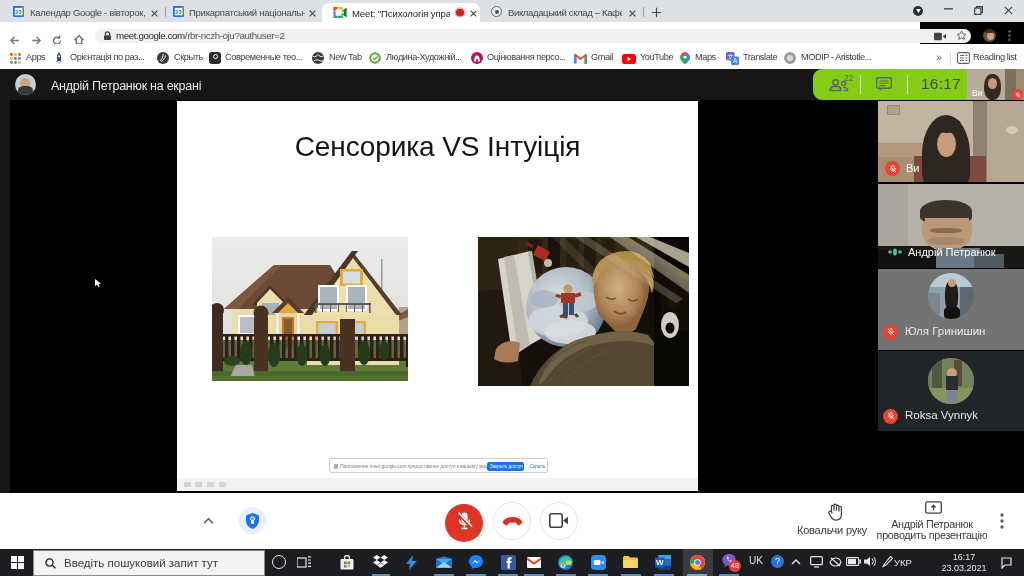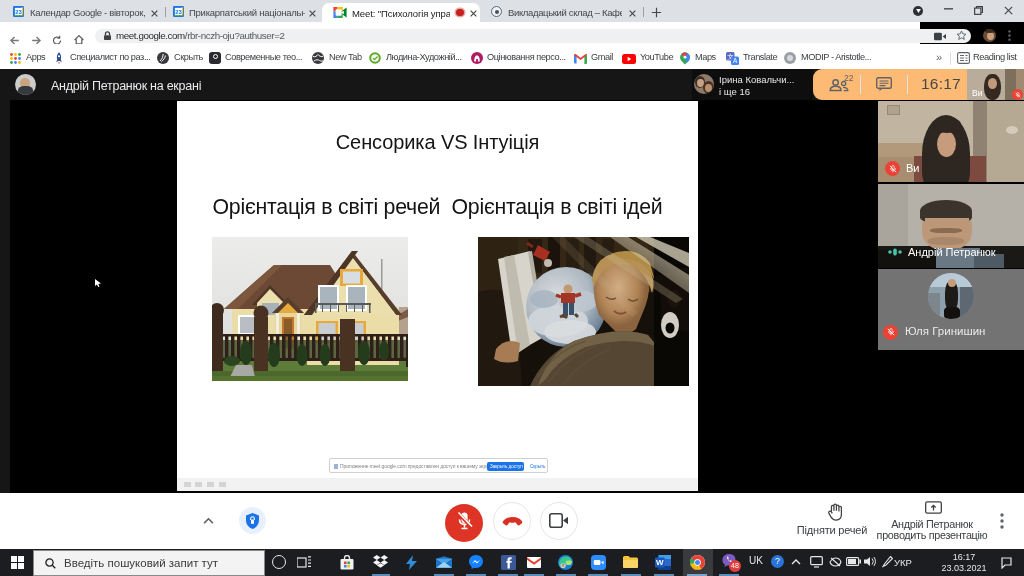--- a/index.html
+++ b/index.html
@@ -135,21 +135,21 @@
         <circle cx="5.5" cy="9.5" r="1.4" fill="#4285f4"></circle>
         <circle cx="9.5" cy="9.5" r="1.4" fill="#fbbc04"></circle>
       </g>
     </svg>
   <div class="a" style="left:26px;top:8px">Apps</div>
   <svg class="a" style="left:54px;top:8px" width="10" height="12" viewBox="0 0 12 14">
       <path d="M6 0c2.2 2.2 3.2 5.5 2.2 9l1.2 3.5-2.4-1.8H5L2.6 12.5 3.8 9C2.8 5.5 3.8 2.2 6 0z" fill="#2a4d8f"></path>
       <circle cx="6" cy="5" r="1.3" fill="#fff"></circle>
       <path d="M4.5 12.5L6 14l1.5-1.5z" fill="#d93025"></path>
     </svg>
-  <div class="a" style="left:70px;top:8px">Специалист по раз...</div>
+  <div class="a" style="left:70px;top:8px">Орієнтація по раз...</div>
   <div class="a" style="left:157px;top:8px;width:12px;height:12px;border-radius:50%;background:#3a3b3f"></div>
   <svg class="a" style="left:159px;top:10px" width="8" height="8" viewBox="0 0 8 8">
       <path d="M1 7C3 5 4 3 4.2 0M2.5 7.5C4.5 6 6 4 6.5 1.5" stroke="#fff" stroke-width="1" fill="none"></path>
     </svg>
   <div class="a" style="left:174px;top:8px">Скрыть</div>
   <div class="a" style="left:209px;top:8px;width:12px;height:12px;border-radius:3px;background:#2b2b2f"></div>
   <div class="a" style="left:212.5px;top:10px;width:5px;height:5px;border-radius:50%;border:1.5px solid #fff"></div>
   <div class="a" style="left:225px;top:8px">Современные тео...</div>
   <svg class="a" style="left:312px;top:8px" width="12" height="12" viewBox="0 0 12 12">
       <circle cx="6" cy="6" r="6" fill="#3a3b3f"></circle>
@@ -203,32 +203,22 @@
   <div class="a" style="left:973px;top:8px;font-size:9.3px">Reading list</div>
 </div>
 
 <div class="a" id="meethead" style="left:0;top:69px;width:1024px;height:31px;background:#161617">
   <div class="a" style="left:15px;top:5px;width:21px;height:21px;border-radius:50%;background:#ccc;overflow:hidden">
     <div class="a" style="left:5px;top:4px;width:10px;height:10px;border-radius:50%;background:#caa37f"></div>
     <div class="a" style="left:3px;top:12px;width:15px;height:10px;border-radius:40%;background:#36393d"></div>
   </div>
   <div class="a" style="left:51px;top:10px;font-size:12.5px;letter-spacing:-0.25px;color:#e9eaed">Андрій Петранюк на екрані</div>
 
-  <div class="a" style="left:692px;top:0;width:121px;height:31px;background:#0e0e0f">
-    <div class="a" style="left:2px;top:5px;width:20px;height:20px;border-radius:50%;background:#8d7a68;overflow:hidden">
-      <div class="a" style="left:1px;top:2px;width:10px;height:12px;border-radius:50%;background:#3c2e22"></div>
-      <div class="a" style="left:3px;top:5px;width:6.5px;height:8px;border-radius:50%;background:#c7a184"></div>
-      <div class="a" style="left:9px;top:7px;width:11px;height:13px;border-radius:50%;background:#473225"></div>
-      <div class="a" style="left:11px;top:9.5px;width:7px;height:8.5px;border-radius:50%;background:#b8906c"></div>
-    </div>
-    <div class="a" style="left:27px;top:5px;font-size:9.5px;color:#e7e8ea;white-space:nowrap">Ірина Ковальчи...</div>
-    <div class="a" style="left:27px;top:17px;font-size:9.5px;color:#e7e8ea">і ще 16</div>
-  </div>
-
-  <div class="a" style="left:813px;top:0;width:154px;height:31px;background:#fdba74;border-radius:9px 0 0 9px">
+
+  <div class="a" style="left:813px;top:0;width:154px;height:31px;background:#84cc16;border-radius:9px 0 0 9px">
     <svg class="a" style="left:16px;top:9px" width="21" height="14" viewBox="0 0 21 14">
         <circle cx="6.6" cy="4.4" r="2.7" fill="none" stroke="#5f6368" stroke-width="1.5"></circle>
         <path d="M1.2 12.6c0-2.9 2.6-4.3 5.4-4.3s5.4 1.4 5.4 4.3z" fill="none" stroke="#5f6368" stroke-width="1.5"></path>
         <circle cx="14.6" cy="5.6" r="2.1" fill="none" stroke="#5f6368" stroke-width="1.3"></circle>
         <path d="M14 9.4c2.6 0 4.8 1.2 4.8 3.2h-4" fill="none" stroke="#5f6368" stroke-width="1.3"></path>
       </svg>
     <div class="a" style="left:31px;top:4px;font-size:8.5px;color:#5f6368">22</div>
     <div class="a" style="left:47px;top:6px;width:1px;height:19px;background:#e3e4e6"></div>
     <svg class="a" style="left:63px;top:8px" width="16" height="15" viewBox="0 0 16 15">
         <rect x="0.7" y="0.7" width="14.6" height="10.6" rx="1.5" fill="none" stroke="#5f6368" stroke-width="1.4"></rect>
@@ -250,22 +240,21 @@
         <path d="M4 0.5c-.7 0-1.2.5-1.2 1.2v2c0 .7.5 1.2 1.2 1.2s1.2-.5 1.2-1.2v-2C5.2 1 4.7.5 4 .5zM1.5 3.2c0 1.9 1.3 2.6 2.5 2.6s2.5-.7 2.5-2.6M4 5.8v1.4" stroke="#fff" stroke-width=".7" fill="none"></path>
         <path d="M.8.8l6.4 6.4" stroke="#fff" stroke-width=".9"></path>
       </svg>
   </div>
 </div>
 
 <div class="a" id="stage" style="left:0;top:100px;width:1024px;height:393px;background:#000"></div>
 <div class="a" style="left:0;top:100px;width:10px;height:393px;background:#161616"></div>
 
 <div class="a" id="slide" style="left:177px;top:101px;width:521px;height:390px;background:#fff">
-  <div class="a" style="left:0;top:30px;width:521px;text-align:center;font-size:20px;letter-spacing:-0.1px;color:#141414">Сенсорика VS Інтуіція</div>
-  <div class="a" style="left:0;top:94px;width:521px;text-align:center;font-size:21.3px;letter-spacing:-0.25px;color:#141414;white-space:nowrap">Орієнтація в світі речей&nbsp; Орієнтація в світі ідей</div>
+  <div class="a" style="left:0;top:30px;width:521px;text-align:center;font-size:28px;letter-spacing:-0.1px;color:#141414">Сенсорика VS Інтуіція</div>
 
   <svg class="a" style="left:35px;top:136px" width="196" height="144" viewBox="0 0 196 144">
     <defs>
       <linearGradient id="sky" x1="0" y1="0" x2="0" y2="1">
           <stop offset="0" stop-color="#ececea"></stop>
           <stop offset="1" stop-color="#dadbd9"></stop>
         </linearGradient>
       <linearGradient id="grass" x1="0" y1="0" x2="1" y2="0">
           <stop offset="0" stop-color="#4e6a30"></stop>
           <stop offset="1" stop-color="#66864024"></stop>
@@ -523,20 +512,37 @@
       <div class="a" style="left:16px;top:34px;width:16px;height:12px;background:#14100e;border-radius:30%"></div>
     </div>
     <div class="a" style="left:5px;top:56px;width:15px;height:15px;border-radius:50%;background:#ea4335"></div>
     <svg class="a" style="left:8.5px;top:59.5px" width="8" height="8" viewBox="0 0 8 8">
         <path d="M4 0.5c-.7 0-1.2.5-1.2 1.2v2c0 .7.5 1.2 1.2 1.2s1.2-.5 1.2-1.2v-2C5.2 1 4.7.5 4 .5zM1.5 3.2c0 1.9 1.3 2.6 2.5 2.6s2.5-.7 2.5-2.6M4 5.8v1.4" stroke="#fff" stroke-width=".7" fill="none"></path>
         <path d="M.8.8l6.4 6.4" stroke="#fff" stroke-width=".9"></path>
       </svg>
     <div class="a" style="left:27px;top:56px;font-size:11.5px;color:#e8e9eb">Юля Гринишин</div>
   </div>
 
+  <div class="a" style="left:0;top:249.5px;width:146px;height:80px;background:#212428;overflow:hidden">
+    <div class="a" style="left:50px;top:7px;width:46px;height:46px;border-radius:50%;background:#6f7f62;overflow:hidden">
+      <div class="a" style="left:0;top:0;width:46px;height:46px;background:#72825f"></div>
+      <div class="a" style="left:4px;top:0px;width:10px;height:34px;background:#4c5840"></div>
+      <div class="a" style="left:26px;top:2px;width:8px;height:26px;background:#5a4a36"></div>
+      <div class="a" style="left:0px;top:30px;width:46px;height:16px;background:#86935f"></div>
+      <div class="a" style="left:19px;top:10px;width:10px;height:10px;border-radius:50%;background:#c8a080"></div>
+      <div class="a" style="left:18px;top:18px;width:12px;height:14px;background:#2c2c30"></div>
+      <div class="a" style="left:19px;top:32px;width:10px;height:12px;background:#7a8698"></div>
+    </div>
+    <div class="a" style="left:5px;top:58px;width:15px;height:15px;border-radius:50%;background:#ea4335"></div>
+    <svg class="a" style="left:8.5px;top:61.5px" width="8" height="8" viewBox="0 0 8 8">
+        <path d="M4 0.5c-.7 0-1.2.5-1.2 1.2v2c0 .7.5 1.2 1.2 1.2s1.2-.5 1.2-1.2v-2C5.2 1 4.7.5 4 .5zM1.5 3.2c0 1.9 1.3 2.6 2.5 2.6s2.5-.7 2.5-2.6M4 5.8v1.4" stroke="#fff" stroke-width=".7" fill="none"></path>
+        <path d="M.8.8l6.4 6.4" stroke="#fff" stroke-width=".9"></path>
+      </svg>
+    <div class="a" style="left:27px;top:58px;font-size:11.5px;color:#e8e9eb">Roksa Vynnyk</div>
+  </div>
 </div>
 
 <div class="a" id="controls" style="left:0;top:493px;width:1024px;height:56px;background:#fff">
   <svg class="a" style="left:203px;top:24px" width="11" height="7" viewBox="0 0 12 8">
       <path d="M1 7l5-5 5 5" stroke="#5f6368" stroke-width="1.8" fill="none"></path>
     </svg>
   <div class="a" style="left:239px;top:14px;width:27px;height:27px;border-radius:50%;background:#e8f0fe"></div>
   <svg class="a" style="left:246px;top:20px" width="13" height="16" viewBox="0 0 13 16">
       <path d="M6.5 0L13 2.5v4.6C13 11.7 10.2 14.8 6.5 16 2.8 14.8 0 11.7 0 7.1V2.5z" fill="#1a73e8"></path>
       <rect x="5" y="6.5" width="3" height="4.5" rx="1" fill="#fff"></rect>
@@ -562,21 +568,21 @@
   <svg class="a" style="left:549px;top:20px" width="20" height="15" viewBox="0 0 20 15">
       <rect x="0.8" y="0.8" width="12.4" height="13.4" rx="2" fill="none" stroke="#3c4043" stroke-width="1.6"></rect>
       <path d="M14 7.5l5-3.8v7.6z" fill="#3c4043"></path>
     </svg>
 
   <svg class="a" style="left:827px;top:10px" width="16" height="19" viewBox="0 0 18 20">
       <g fill="none" stroke="#3c4043" stroke-width="1.4">
         <path d="M5 9V3.5a1.4 1.4 0 0 1 2.8 0V8M7.8 3.5V2a1.4 1.4 0 0 1 2.8 0v6M10.6 3a1.4 1.4 0 0 1 2.8 0v6M13.4 4.5a1.4 1.4 0 0 1 2.8 0V12c0 4-2.5 6.5-6 6.5-2.8 0-4.4-1.2-5.8-3.5L2.2 11c-.6-1-.2-2 .7-2.4.8-.3 1.6 0 2.1.8l1 1.6"></path>
       </g>
     </svg>
-  <div class="a" style="left:786px;top:31px;width:92px;text-align:center;font-size:11px;letter-spacing:-0.2px;color:#3c4043">Підняти речей</div>
+  <div class="a" style="left:786px;top:31px;width:92px;text-align:center;font-size:11px;letter-spacing:-0.2px;color:#3c4043">Ковальчи руку</div>
 
   <svg class="a" style="left:925px;top:8px" width="17" height="13" viewBox="0 0 20 15">
       <rect x="0.8" y="0.8" width="18.4" height="13.4" rx="2" fill="none" stroke="#3c4043" stroke-width="1.5"></rect>
       <path d="M10 11V5.5M7.5 7.5L10 5l2.5 2.5" stroke="#3c4043" stroke-width="1.5" fill="none"></path>
     </svg>
   <div class="a" style="left:873px;top:26px;width:118px;text-align:center;font-size:10.8px;letter-spacing:-0.3px;color:#3c4043;line-height:11px">Андрій Петранюк<br>проводить презентацію</div>
   <svg class="a" style="left:1000px;top:20px" width="4" height="16" viewBox="0 0 4 16">
       <circle cx="2" cy="2" r="1.7" fill="#5f6368"></circle>
       <circle cx="2" cy="8" r="1.7" fill="#5f6368"></circle>
       <circle cx="2" cy="14" r="1.7" fill="#5f6368"></circle>

